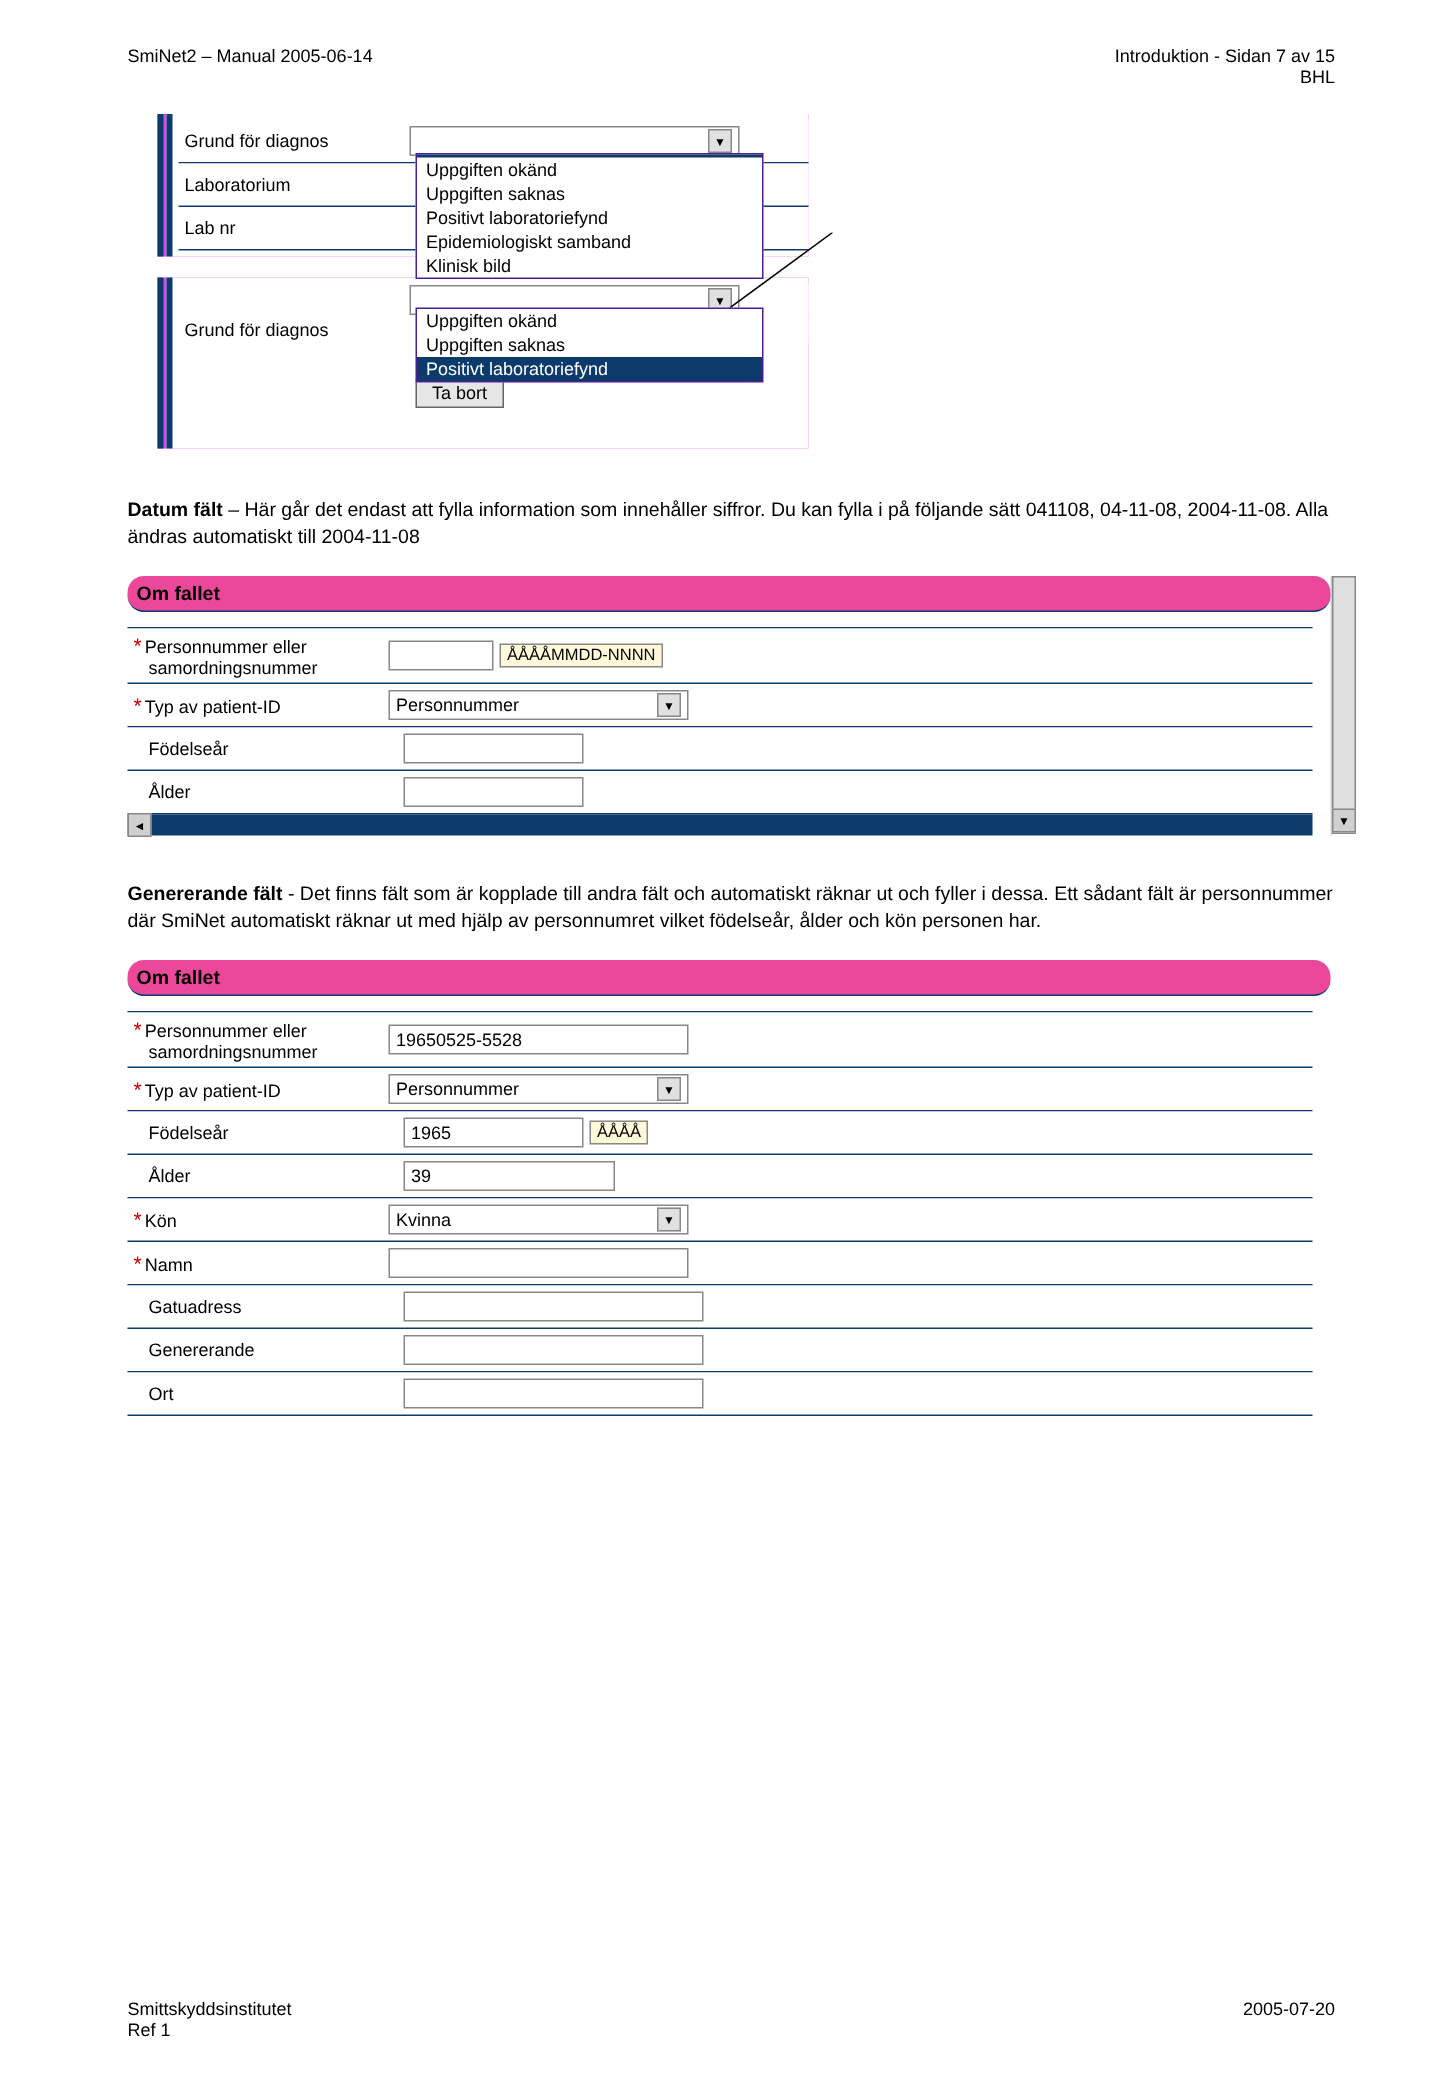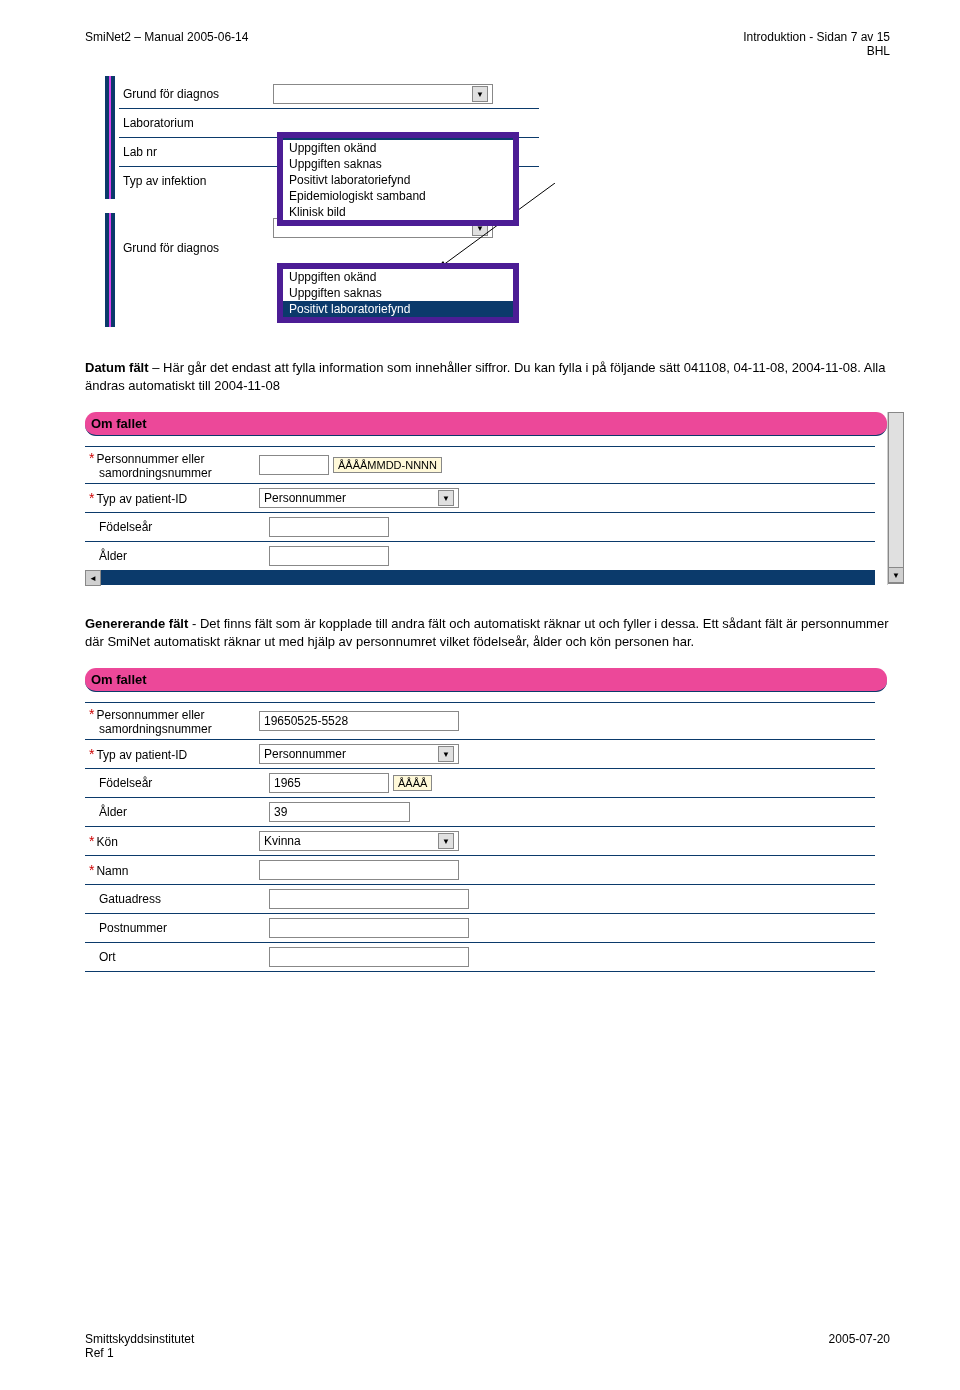--- a/index.html
+++ b/index.html
@@ -75,24 +75,23 @@
   .select-box .arrow {
     width: 14px; height: 14px;
     background: #e0e0e0;
     border: 1px solid #888;
     display:flex; align-items:center; justify-content:center;
     font-size: 8px;
   }
   .dropdown-list {
     position: absolute;
     background: #fff;
-    border: 6px solid #4c1d95;
+    border: 1px solid #4c1d95;
     font-size: 12px;
     z-index: 10;
-    margin-top: 30px;
   }
   .dropdown-list .item {
     padding: 1px 6px;
     white-space: nowrap;
   }
   .dropdown-list .item.selected {
     background: #0b3a6b;
     color: #fff;
   }
   .para { margin: 18px 0; font-size: 13px; line-height: 1.35; }
@@ -171,24 +170,20 @@
         </div>
       </div>
       <div class="form-row">
         <div class="label">Laboratorium</div>
         <div class="val-area"></div>
       </div>
       <div class="form-row">
         <div class="label">Lab nr</div>
         <div class="val-area"></div>
       </div>
-      <div class="form-row noborder">
-        <div class="label">Typ av infektion</div>
-        <div class="val-area"></div>
-      </div>
       <div class="dropdown-list" style="top:26px; left:162px; width:230px;">
         <div class="item selected"></div>
         <div class="item">Uppgiften okänd</div>
         <div class="item">Uppgiften saknas</div>
         <div class="item">Positivt laboratoriefynd</div>
         <div class="item">Epidemiologiskt samband</div>
         <div class="item">Klinisk bild</div>
       </div>
     </div>
   </div>
@@ -339,21 +334,21 @@
           <div class="text-box" style="width:200px;"></div>
         </div>
     </div>
     <div class="form-row">
       <div class="label" style="padding-left:14px;">Gatuadress</div>
       <div class="val-area">
           <div class="text-box" style="width:200px;"></div>
         </div>
     </div>
     <div class="form-row">
-      <div class="label" style="padding-left:14px;">Postnummer</div>
+      <div class="label" style="padding-left:14px;">Genererande</div>
       <div class="val-area">
           <div class="text-box" style="width:200px;"></div>
         </div>
     </div>
     <div class="form-row">
       <div class="label" style="padding-left:14px;">Ort</div>
       <div class="val-area">
           <div class="text-box" style="width:200px;"></div>
         </div>
     </div>

